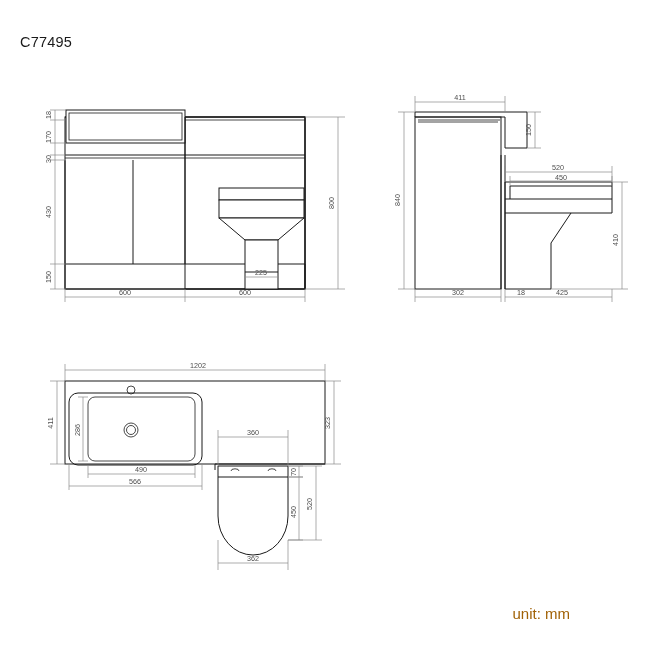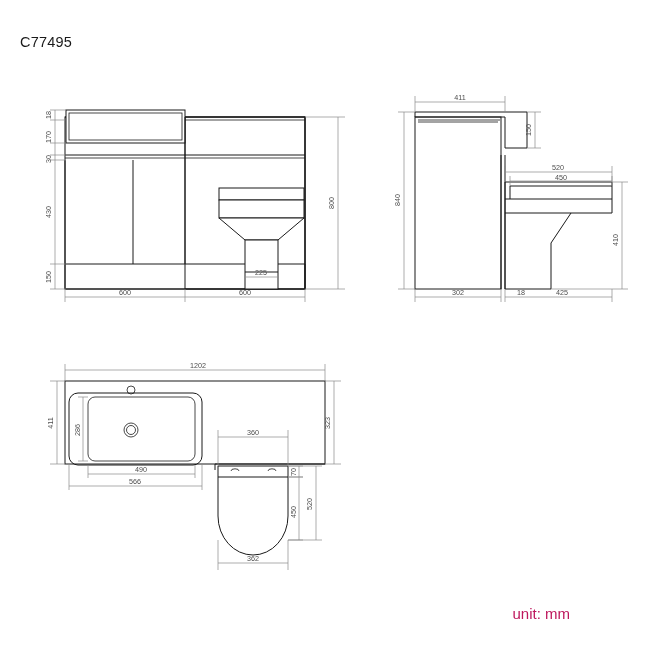--- a/index.html
+++ b/index.html
@@ -28,21 +28,21 @@
     font-size: 14.5px;
     color: #1a1a1a;
     letter-spacing: 0.2px;
     white-space: nowrap;
   }
   #unit-text {
     position: absolute;
     right: 18px;
     bottom: 28px;
     font-size: 15px;
-    color: #be185d;
+    color: #a16207;
     white-space: nowrap;
   }
   svg { display: block; }
   .obj   { stroke: #1a1a1a; stroke-width: 1;   fill: none; }
   .obj-t { stroke: #1a1a1a; stroke-width: 0.8; fill: none; }
   .objf  { stroke: #1a1a1a; stroke-width: 1;   fill: #ffffff; }
   .dim   { stroke: #8a8a8a; stroke-width: 0.7; fill: none; }
   .ext   { stroke: #8a8a8a; stroke-width: 0.7; fill: none; }
   .dtxt  { fill: #4d4d4d; font-family: "Liberation Sans", sans-serif;
            font-size: 7.2px; text-anchor: middle; }

